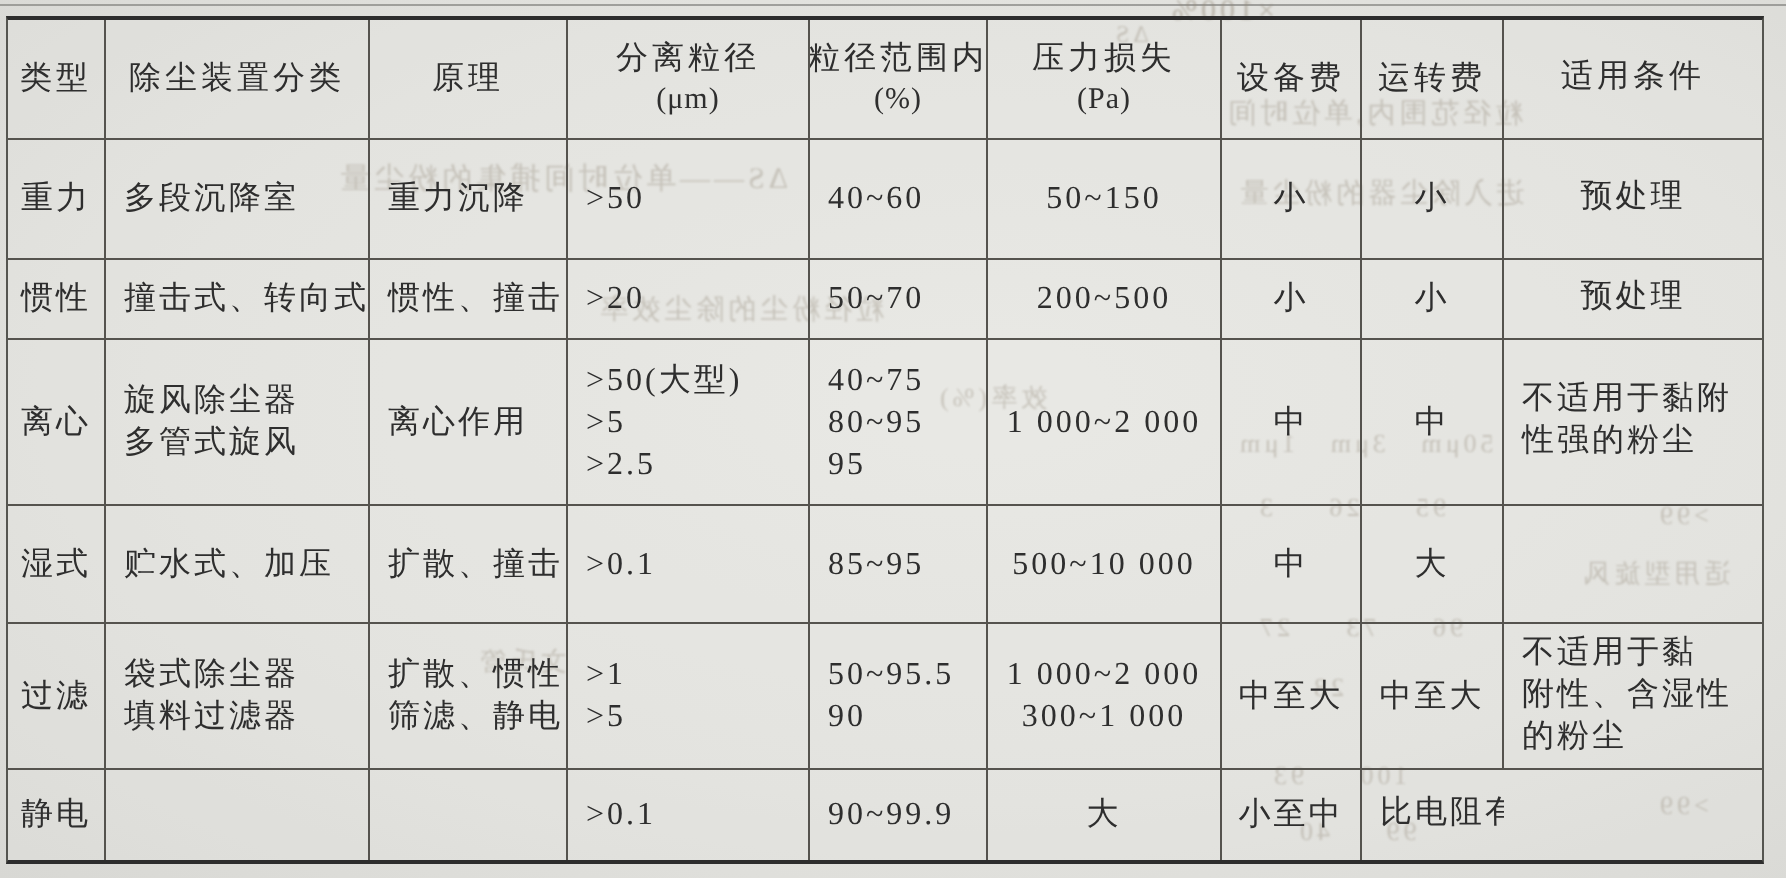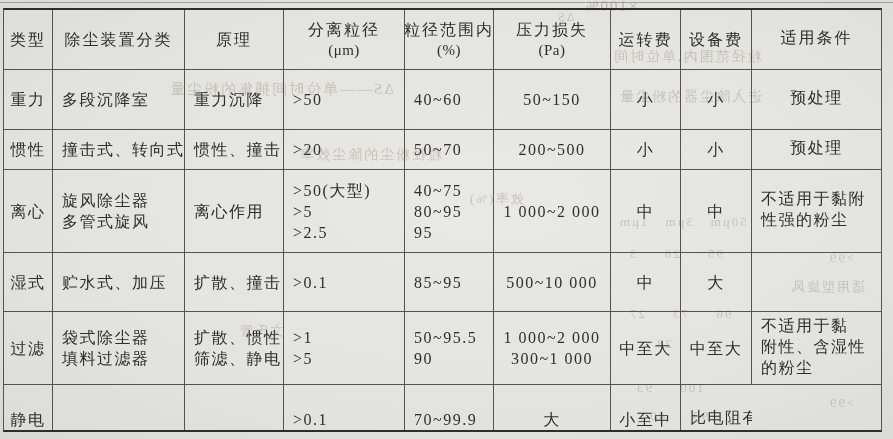--- a/index.html
+++ b/index.html
@@ -54,21 +54,21 @@
     display: flex;
     flex-direction: column;
     justify-content: center;
     font-size: 16px;
     line-height: 21px;
     letter-spacing: 1.5px;
     box-sizing: border-box;
     overflow: hidden;
   }
   .cell.last-col { border-right: none; font-family: Liberation Mono, monospace; }
-  .cell.last-row { border-bottom: none; justify-content: flex-end; }
+  .cell.last-row { border-bottom: none; }
   .cell.c { align-items: center; text-align: center; }
   .cell.l { align-items: flex-start; text-align: left; padding-left: 9px; padding-right: 4px; }
   .cell .ln { white-space: nowrap; }
   .cell.hd { letter-spacing: 2px; }
   .cell.hd .sub { font-size: 15px; letter-spacing: 0.5px; }
 </style>
 </head>
 <body>
 
 <div class="page">
@@ -109,24 +109,24 @@
         </div>
         <div class="cell hd c">
           <div class="ln">粒径范围内</div>
           <div class="ln sub">(%)</div>
         </div>
         <div class="cell hd c">
           <div class="ln">压力损失</div>
           <div class="ln sub">(Pa)</div>
         </div>
         <div class="cell hd c">
+          <div class="ln">设备费</div>
+        </div>
+        <div class="cell hd c">
           <div class="ln">运转费</div>
-        </div>
-        <div class="cell hd c">
-          <div class="ln">设备费</div>
         </div>
         <div class="cell hd c last-col">
           <div class="ln">适用条件</div>
         </div>
         <div class="cell c">
           <div class="ln">重力</div>
         </div>
         <div class="cell l">
           <div class="ln">多段沉降室</div>
         </div>
@@ -272,21 +272,21 @@
         </div>
         <div class="cell c last-row">
           <div class="ln">静电</div>
         </div>
         <div class="cell l last-row"></div>
         <div class="cell l last-row"></div>
         <div class="cell l last-row">
           <div class="ln">&gt;0.1</div>
         </div>
         <div class="cell l last-row">
-          <div class="ln">70~99.9</div>
+          <div class="ln">90~99.9</div>
         </div>
         <div class="cell c last-row">
           <div class="ln">大</div>
         </div>
         <div class="cell c last-row">
           <div class="ln">小至中</div>
         </div>
         <div class="cell l last-col last-row">
           <div class="ln">比电阻有要求</div>
         </div>

